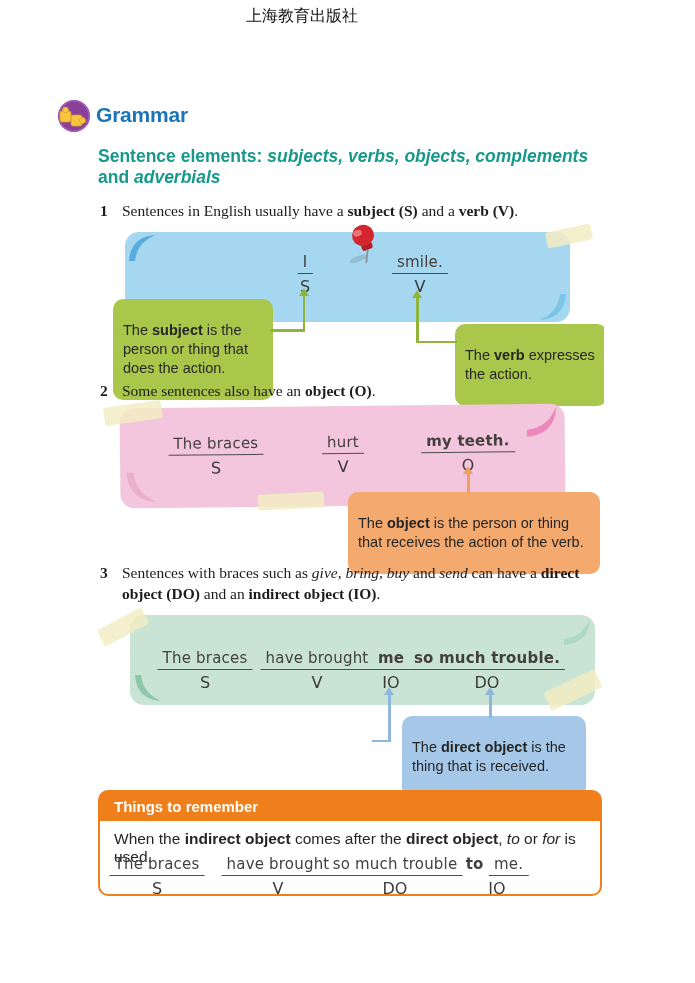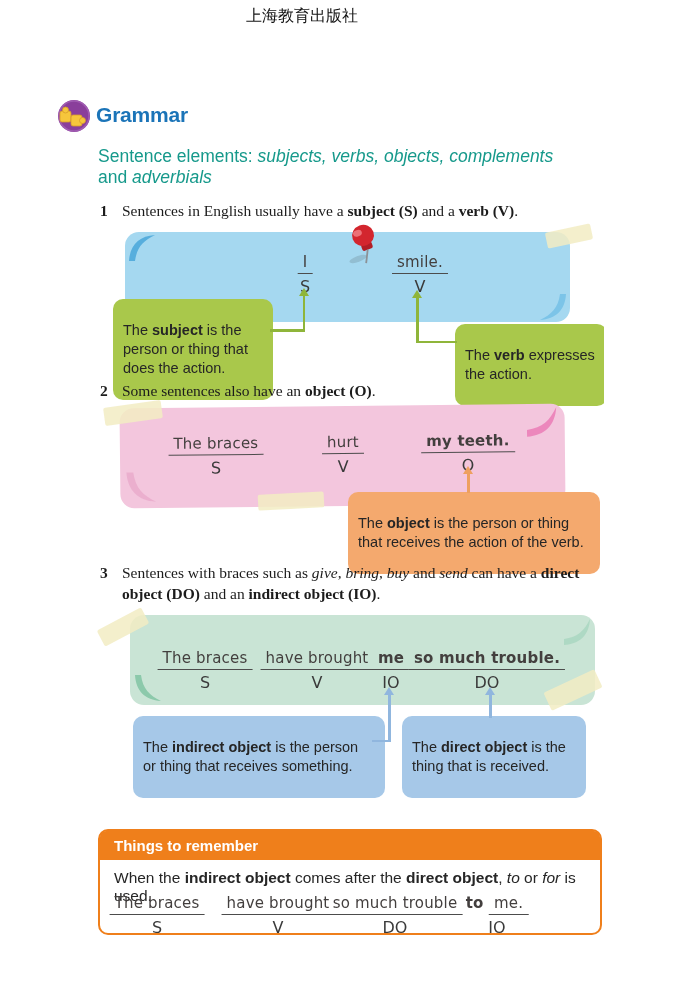--- a/index.html
+++ b/index.html
@@ -21,21 +21,21 @@
 
   .publisher{left:0;right:0;top:6px;text-align:center;font-family:"Liberation Serif",serif;
              font-size:16px;color:#111;}
   .unit-label{left:612px;top:44px;font-size:15px;color:var(--unitText);}
   .unit-bar{left:612px;top:61px;width:83px;height:9px;background:var(--unitGreen);}
 
   .grammar-row{left:56px;top:98px;height:36px;}
   .grammar-title{left:96px;top:103px;font-size:21px;font-weight:bold;color:var(--grammarBlue);
                  letter-spacing:-0.2px;}
 
-  .section-title{left:98px;top:146px;width:534px;font-size:17.5px;font-weight:normal;
+  .section-title{left:98px;top:146px;width:534px;font-size:17.5px;font-weight:bold;
                  color:var(--teal);line-height:21px;}
   .section-title .it{font-style:italic;}
 
   .item{font-family:"Liberation Serif",serif;font-size:15.5px;color:#1c1c1c;line-height:21px;}
   .item .num{position:absolute;left:0;top:0;font-weight:bold;}
   .item .txt{display:block;margin-left:22px;}
   .item .b{font-weight:bold;}
   .item .i{font-style:italic;}
   .item1{left:100px;top:200px;width:490px;}
   .item2{left:100px;top:380px;width:490px;}
@@ -67,21 +67,21 @@
   .ln-green{background:var(--greenArrow);}
   .ln-orange{background:var(--orangeArrow);}
   .ln-blue{background:var(--blueArrow);}
   .arrow-up{position:absolute;width:0;height:0;border-left:5px solid transparent;
             border-right:5px solid transparent;}
   .ar-green{border-bottom:8px solid var(--greenArrow);}
   .ar-orange{border-bottom:8px solid var(--orangeArrow);}
   .ar-blue{border-bottom:8px solid var(--blueArrow);}
 
   .remember{left:98px;top:790px;width:504px;height:106px;border:2.5px solid var(--rememberOrange);
-            border-radius:10px;background:#fff;box-sizing:border-box;margin-top:39px;}
+            border-radius:10px;background:#fff;box-sizing:border-box;}
   .remember-header{height:29px;background:var(--rememberOrange);border-radius:6px 6px 0 0;
                    color:#fff;font-weight:bold;font-size:15px;line-height:29px;padding-left:14px;}
   .remember-rule{padding:9px 14px 0;font-size:15.5px;color:#262626;}
   .remember-rule .b{font-weight:bold;}
   .remember-rule .i{font-style:italic;}
 
   .page-number{left:636px;top:927px;font-size:10px;color:var(--pageNum);}
 </style>
 </head>
 <body>
@@ -215,22 +215,20 @@
       <div class="lbl">IO</div>
     </div>
     <div class="scol bold" style="left:357px;top:33px">
       <span class="word">so much trouble.</span>
       <div class="lbl">DO</div>
     </div>
   </div>
   <div class="abs tape" style="left:98px;top:618px;width:50px;height:18px;transform:rotate(-28deg)"></div>
   <div class="abs tape" style="left:545px;top:680px;width:56px;height:20px;transform:rotate(-25deg)"></div>
 
-  <div class="callout co-blue" style="left:133px;top:716px;width:252px;box-sizing:border-box;"><span>The </span><span class="b">indirect object</span><span> is the person or thing that receives something.</span>
-  </div>
   <div class="vline ln-blue" style="left:388px;top:694px;width:2.5px;height:48px"></div>
   <div class="hline ln-blue" style="left:384px;top:739.5px;width:6px;height:2.5px"></div>
   <div class="hline ln-blue" style="left:383px;top:739.5px;width:7px;height:2.5px"></div>
   <div class="hline ln-blue" style="left:372px;top:739.5px;width:18px;height:2.5px"></div>
   <div class="arrow-up ar-blue" style="left:384px;top:687px"></div>
 
   <div class="callout co-blue" style="left:402px;top:716px;width:184px;box-sizing:border-box;"><span>The </span><span class="b">direct object</span><span> is the thing that is received.</span>
   </div>
   <div class="vline ln-blue" style="left:489px;top:694px;width:2.5px;height:24px"></div>
   <div class="arrow-up ar-blue" style="left:485px;top:687px"></div>

